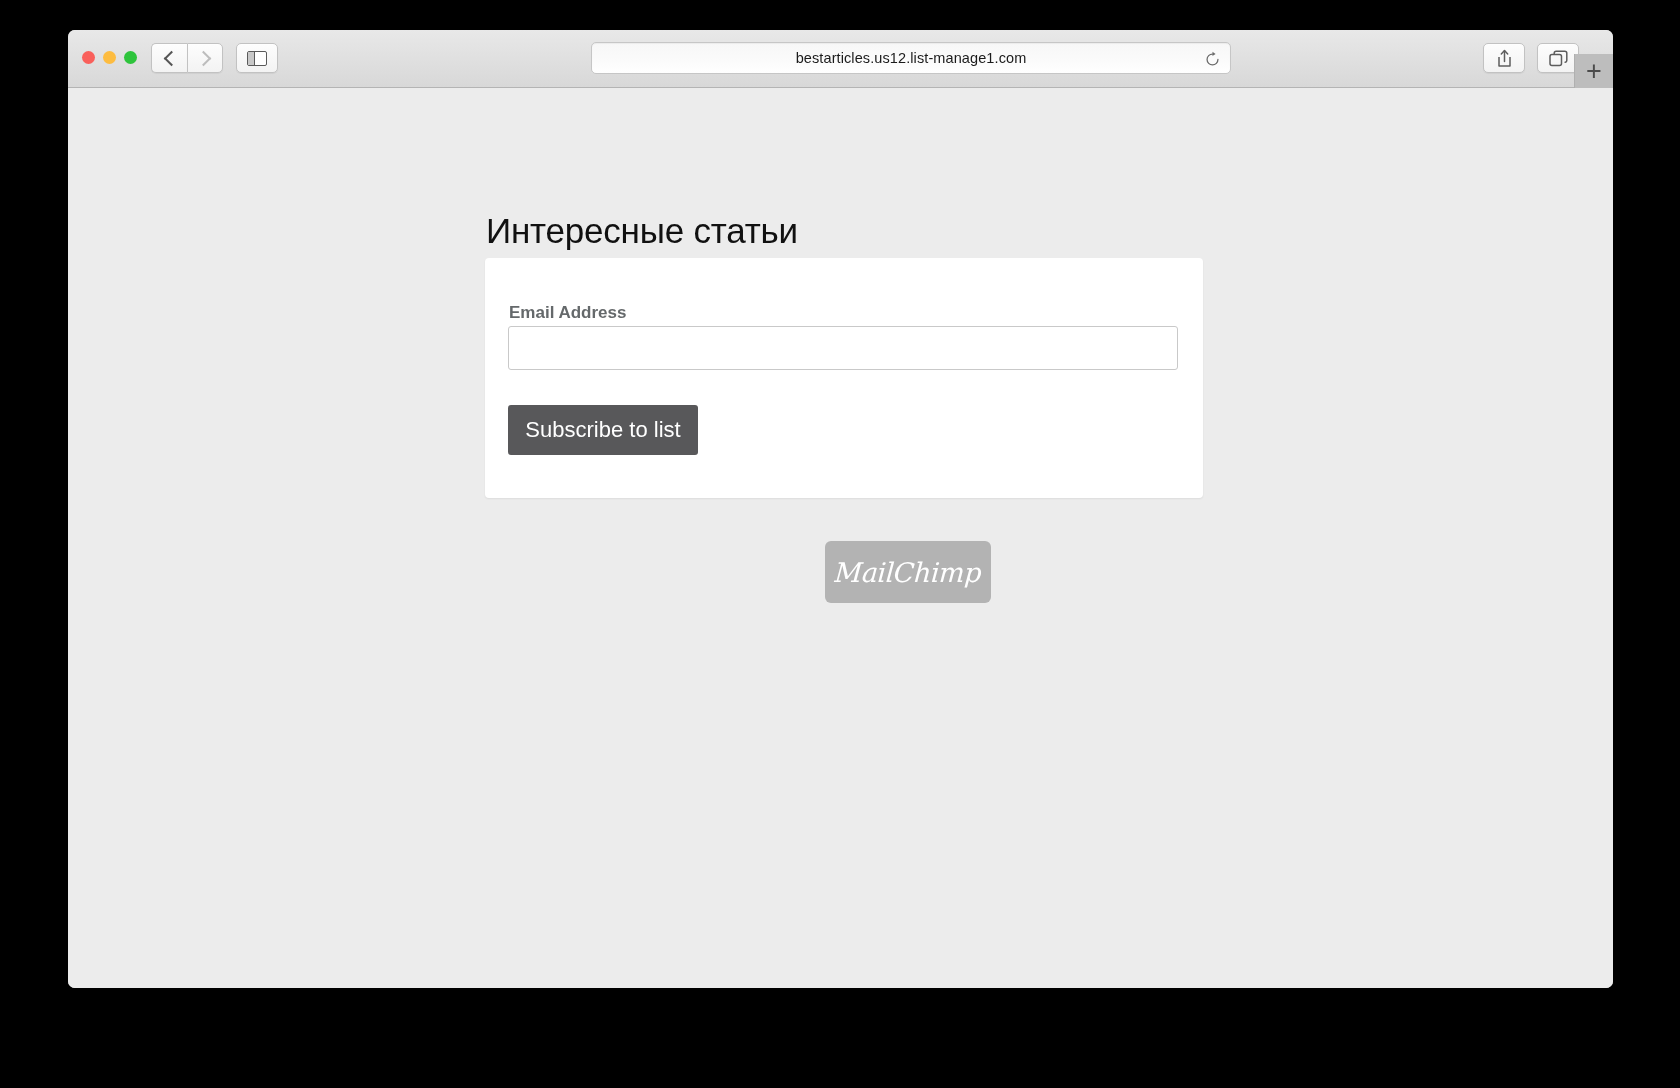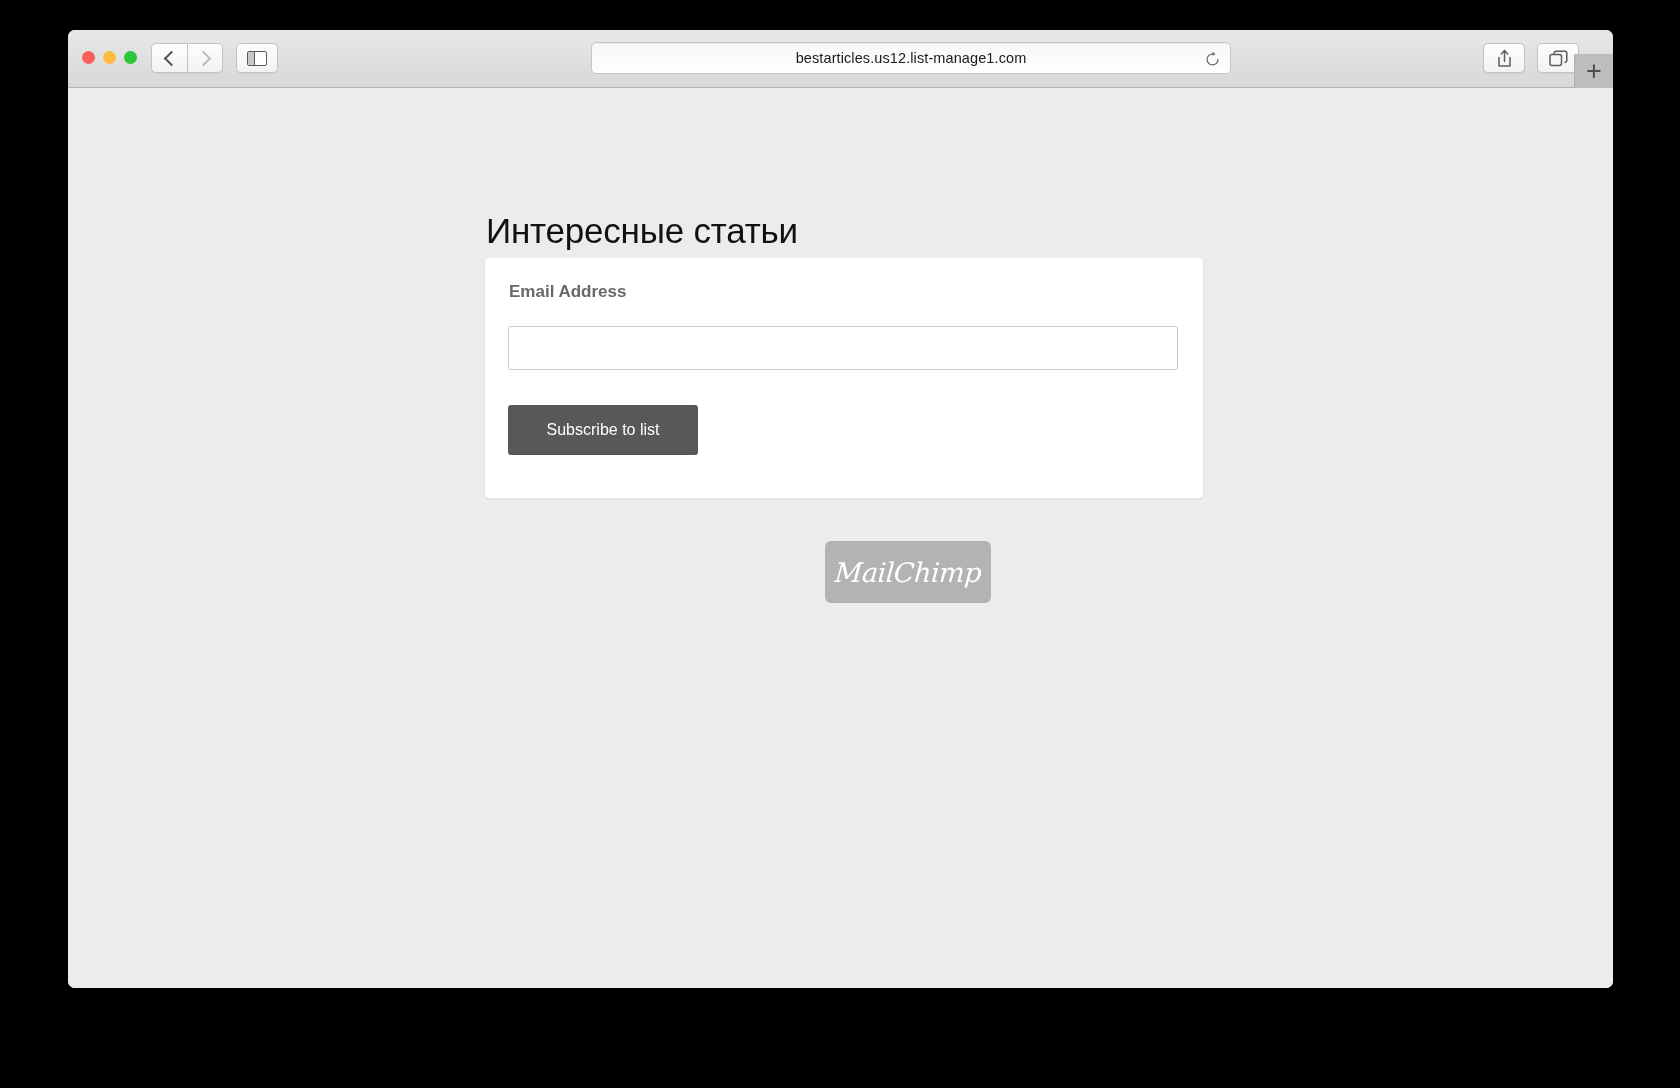--- a/index.html
+++ b/index.html
@@ -177,21 +177,21 @@
     width: 718px;
     height: 240px;
     background: #ffffff;
     border-radius: 4px;
     box-shadow: 0 1px 2px rgba(0,0,0,0.07);
   }
 
   #email-label {
     position: absolute;
     left: 24px;
-    top: 24px;
+    top: 45px;
     font-size: 17px;
     font-weight: bold;
     color: #65696b;
   }
 
   #email-input {
     position: absolute;
     left: 23px;
     top: 68px;
     width: 670px;
@@ -211,21 +211,21 @@
     position: absolute;
     left: 23px;
     top: 147px;
     width: 190px;
     height: 50px;
     background: #58585a;
     border: none;
     border-radius: 3px;
     color: #ffffff;
     font-family: "Liberation Sans", sans-serif;
-    font-size: 16px;
+    font-size: 22px;
     cursor: pointer;
     padding: 0;
   }
 
   #mailchimp-badge {
     position: absolute;
     left: 757px;
     top: 453px;
     width: 166px;
     height: 62px;

